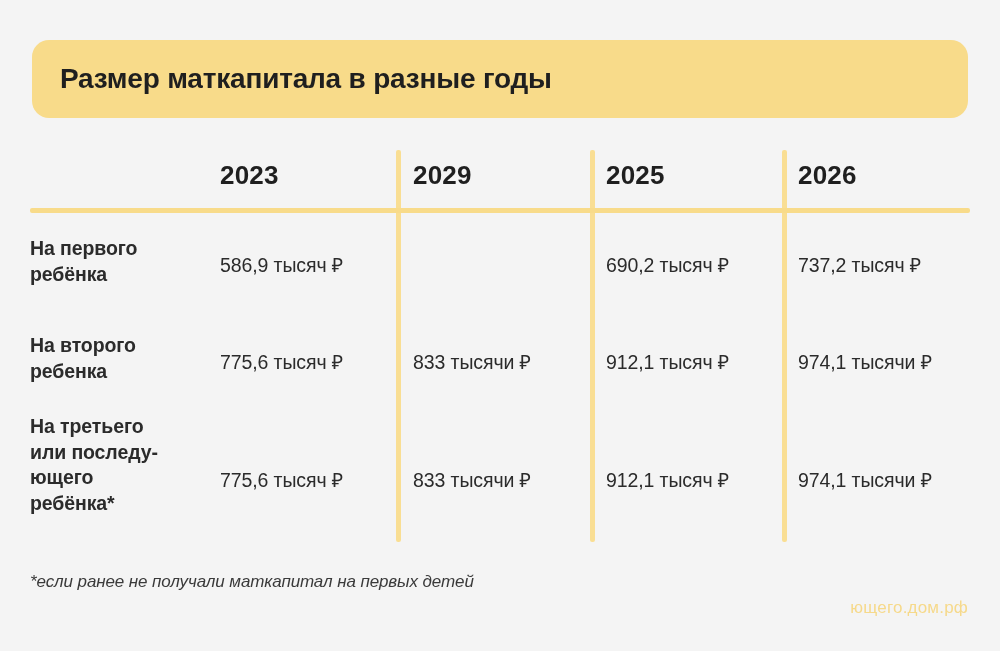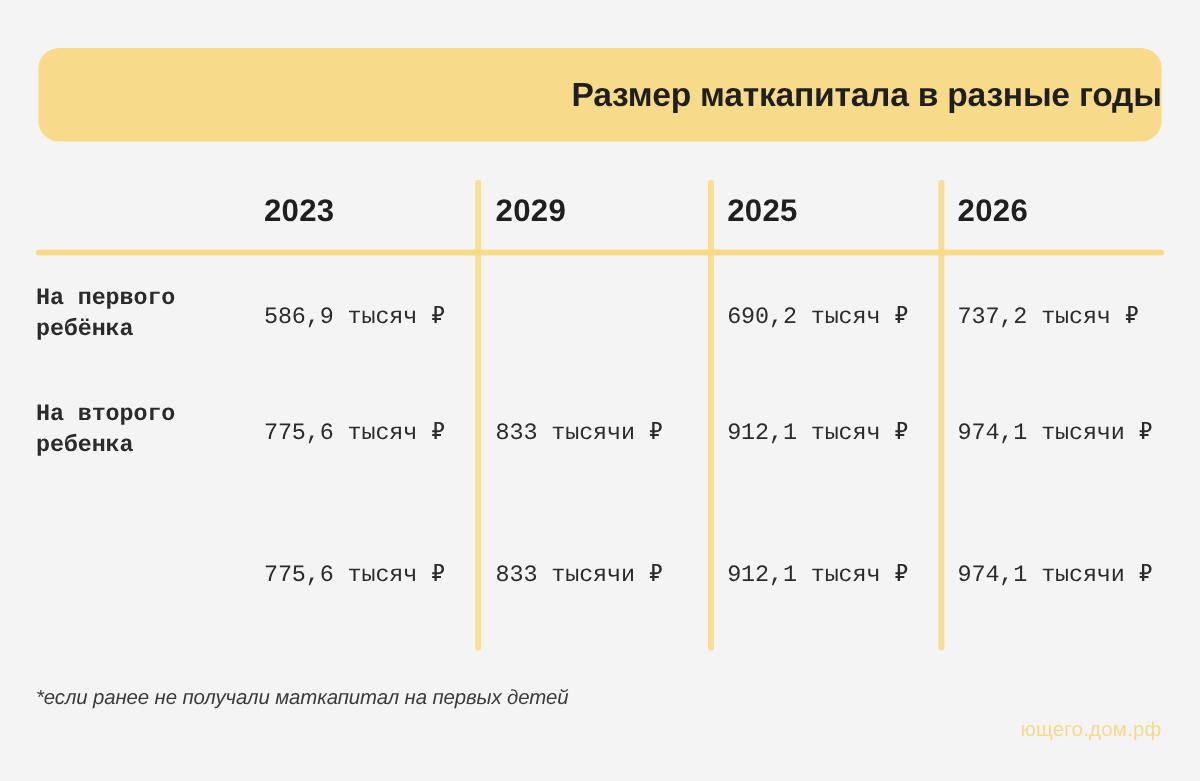--- a/index.html
+++ b/index.html
@@ -21,21 +21,20 @@
     position: absolute;
     left: 32px;
     top: 40px;
     width: 936px;
     height: 78px;
     background: #F8DB8A;
     border-radius: 17px;
     box-sizing: border-box;
     display: flex;
     align-items: center;
-    justify-content: flex-end;
   }
   .banner-title {
     font-size: 28px;
     font-weight: bold;
     letter-spacing: -0.2px;
     color: #1F1F1F;
     margin-left: 28px;
   }
 
   
@@ -87,21 +86,20 @@
   .year-0 { left: 220px; text-align: right; }
   .year-1 { left: 413px; }
   .year-2 { left: 606px; }
   .year-3 { left: 798px; }
 
   
   .row {
     position: absolute;
     left: 0;
     width: 812px;
-    font-family: Liberation Mono, monospace;
   }
   .row-0 { top: 88px;  height: 86px; }
   .row-1 { top: 185px; height: 86px; }
   .row-2 { top: 270px; height: 140px; }
 
   .row-label {
     position: absolute;
     left: 30px;
     width: 180px;
     font-size: 19.5px;
@@ -181,20 +179,26 @@
 
   <div class="row row-1">
     <div class="row-label">На второго ребенка</div>
     <div class="cell cell-0">775,6 тысяч ₽</div>
     <div class="cell cell-1">833 тысячи ₽</div>
     <div class="cell cell-2">912,1 тысяч ₽</div>
     <div class="cell cell-3">974,1 тысячи ₽</div>
   </div>
 
   <div class="row row-2">
+    <div class="row-label">
+      <div>На третьего</div>
+      <div>или последу-</div>
+      <div>ющего</div>
+      <div>ребёнка*</div>
+    </div>
     <div class="cell cell-0">775,6 тысяч ₽</div>
     <div class="cell cell-1">833 тысячи ₽</div>
     <div class="cell cell-2">912,1 тысяч ₽</div>
     <div class="cell cell-3">974,1 тысячи ₽</div>
   </div>
 
 </div>
 
 <div class="footnote">*если ранее не получали маткапитал на первых детей</div>
 

